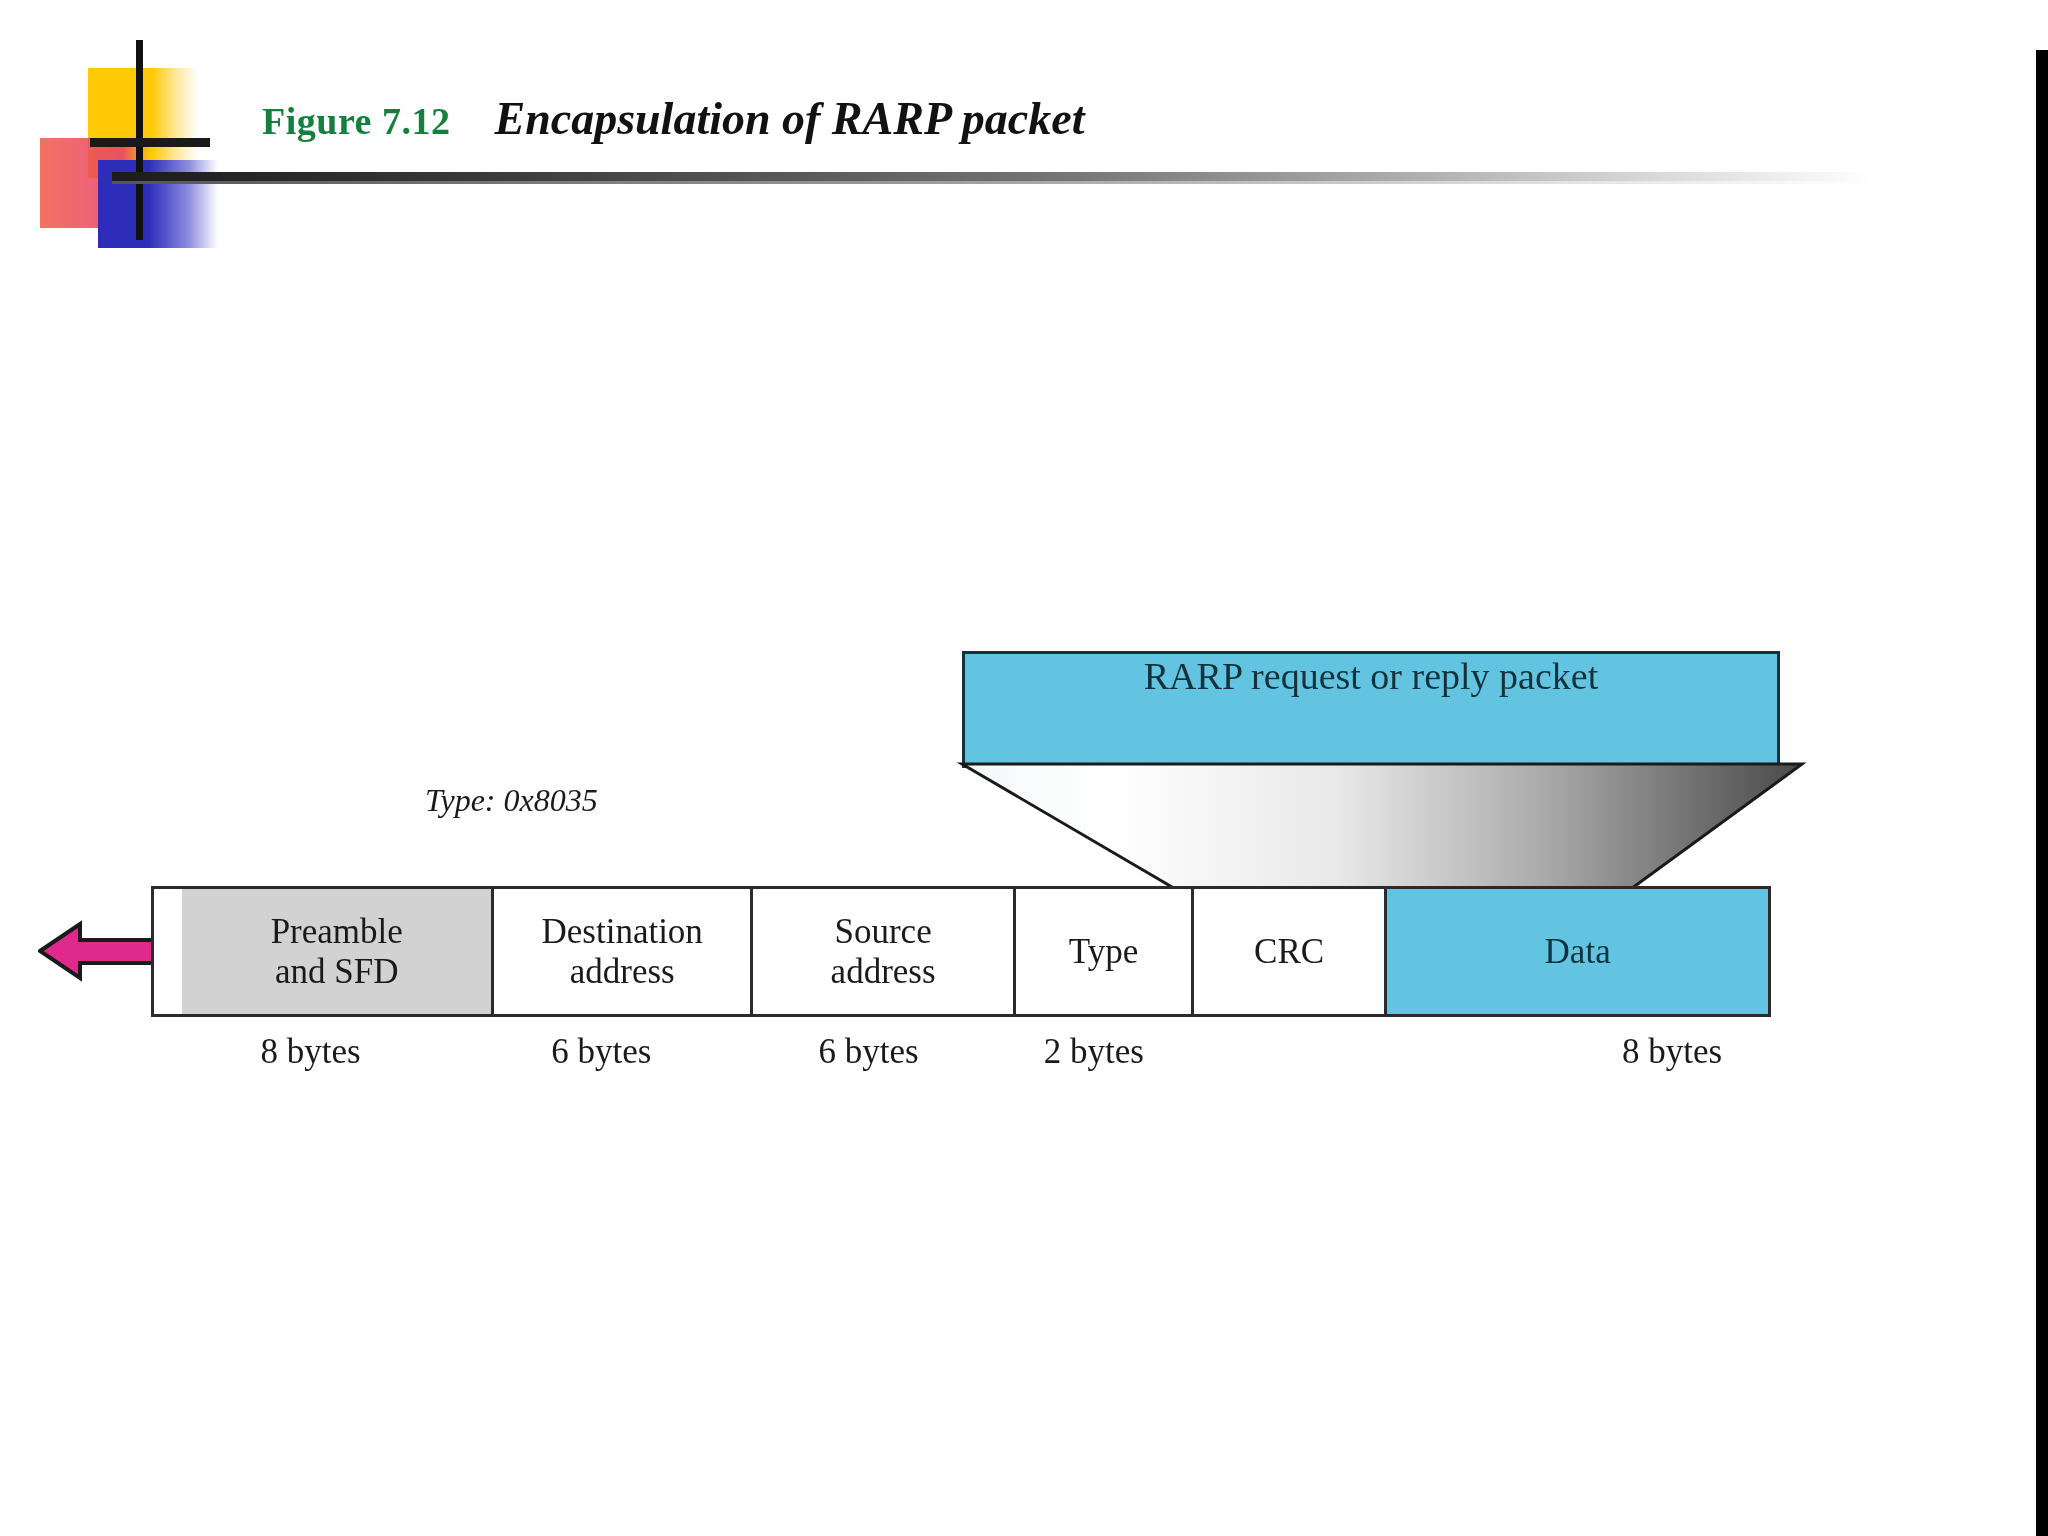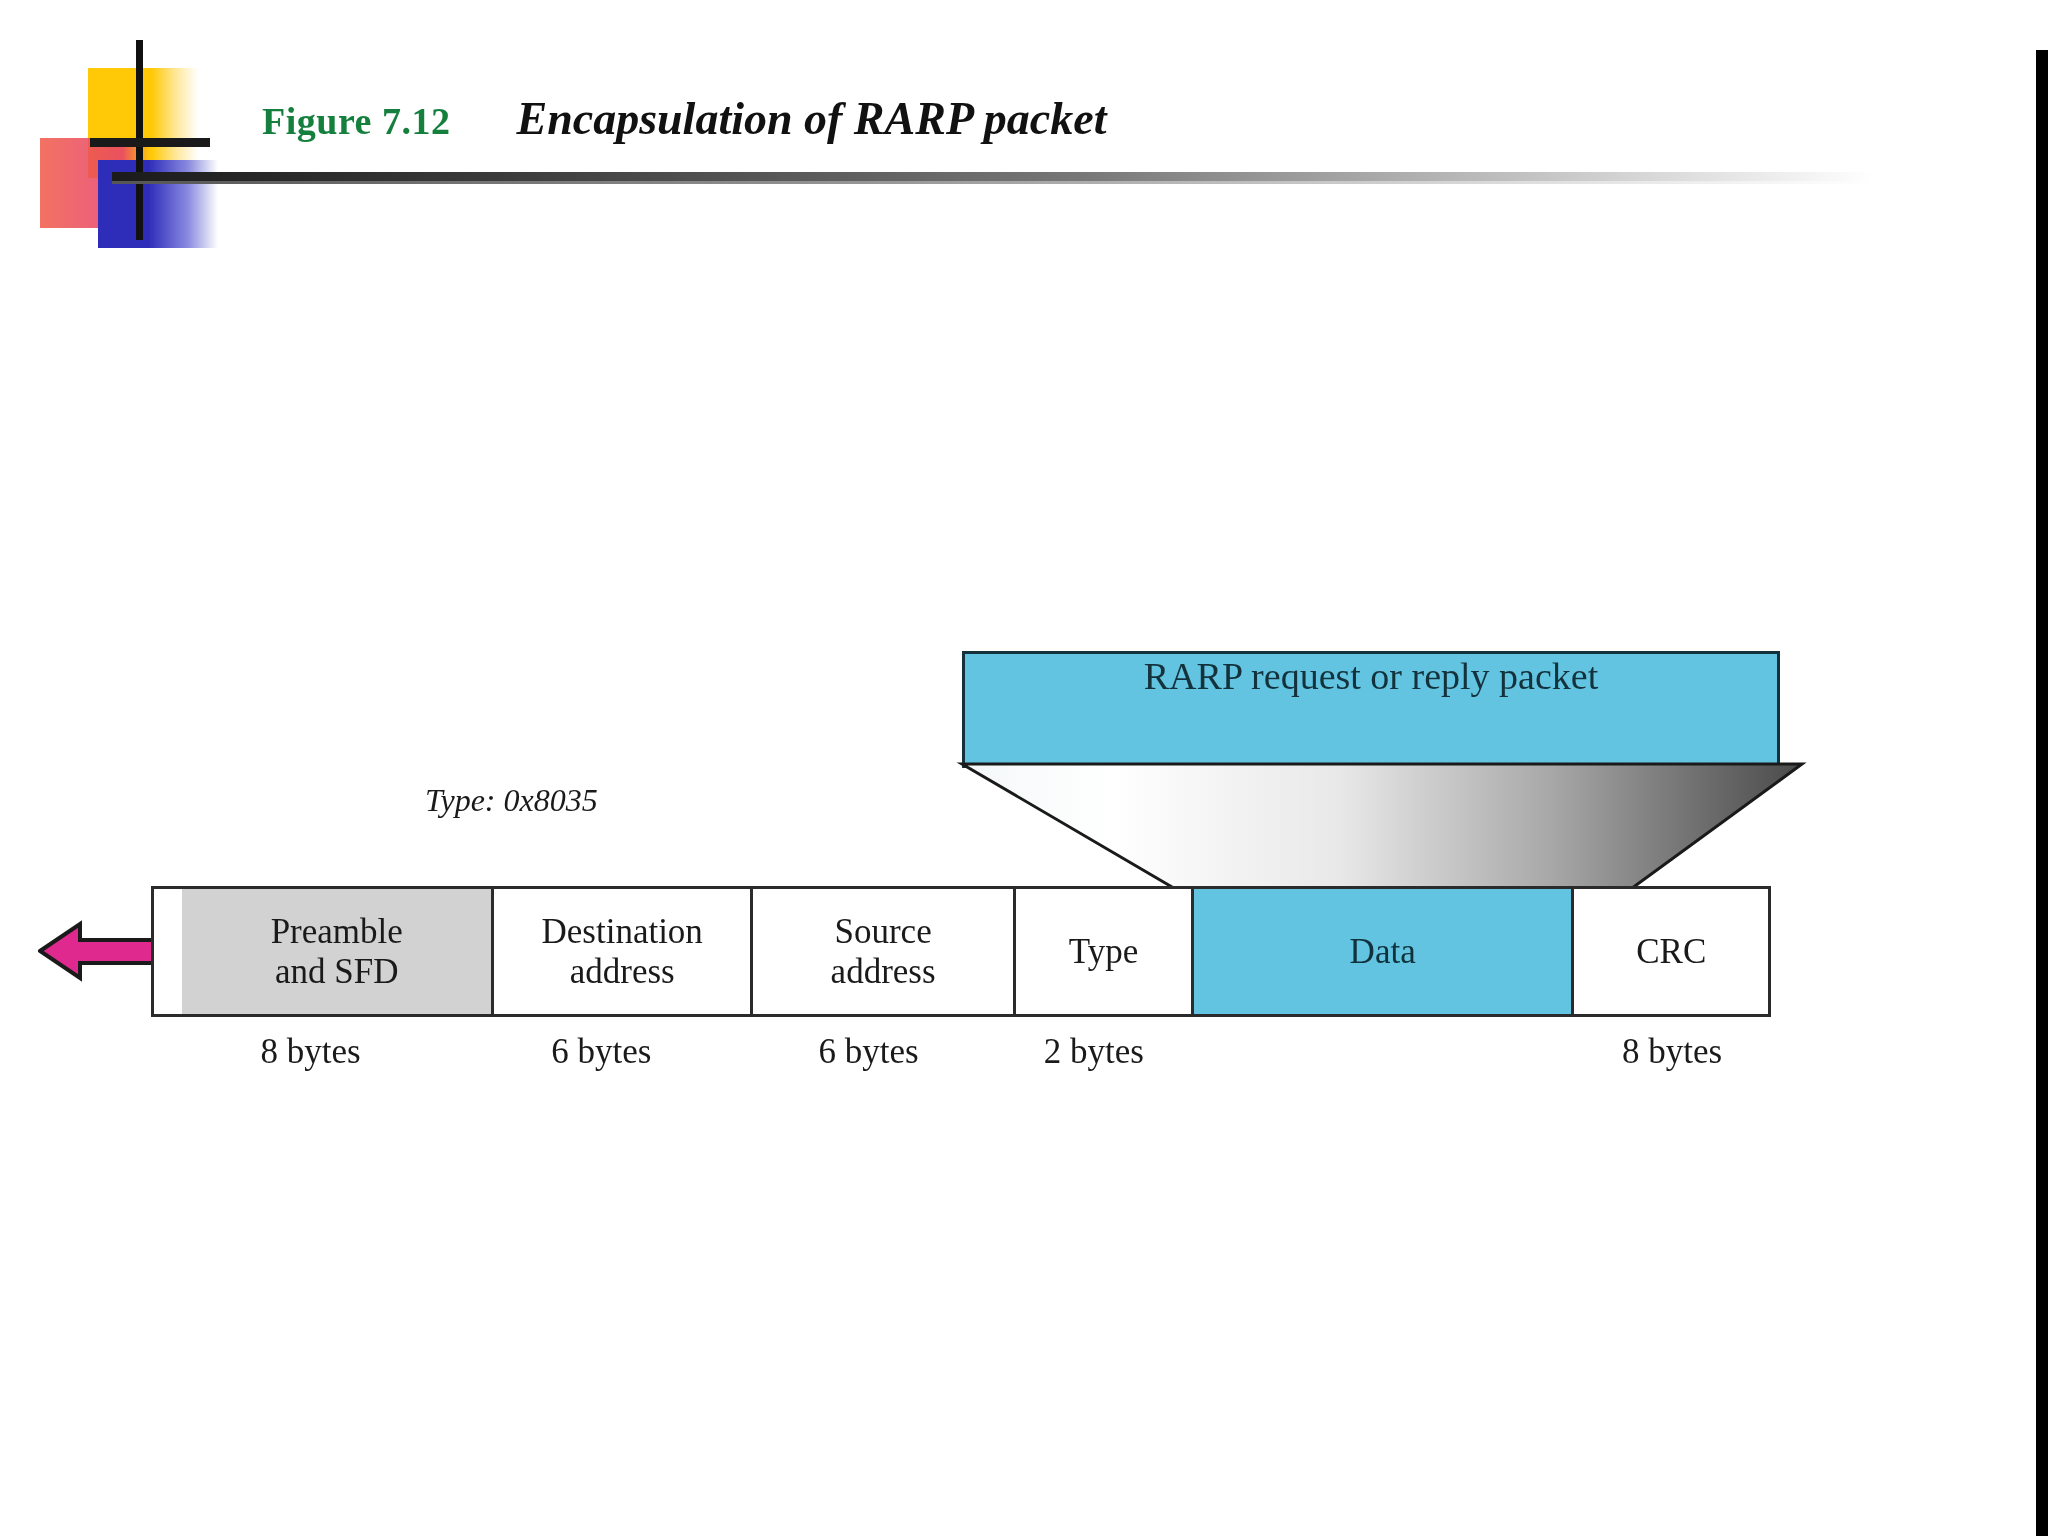--- a/index.html
+++ b/index.html
@@ -73,21 +73,21 @@
     font-size: 38px;
     font-weight: bold;
     color: #15803d;
     letter-spacing: 0.5px;
   }
   #fig-caption {
     font-size: 46px;
     font-weight: bold;
     font-style: italic;
     color: #111111;
-    margin-left: 62px;
+    margin-left: 40px;
   }
 
   
   #title-rule {
     position: absolute;
     left: 112px;
     top: 172px;
     width: 1760px;
     height: 9px;
     background: linear-gradient(to right, #1b1b1b 0%, #3b3b3b 22%, #777777 55%, #bbbbbb 78%, #f2f2f2 96%, #ffffff 100%);
@@ -266,26 +266,26 @@
 
     <div class="frame-field" style="width:16.6%">
       <span class="ff-l2">Source</span>
       <span class="ff-l2">address</span>
     </div>
 
     <div class="frame-field" style="width:11.2%">
       <span class="ff-l2">Type</span>
     </div>
 
+    <div class="frame-field" style="width:12.2%">
+      <span class="ff-l2">CRC</span>
+    </div>
+
     <div class="frame-field payload" style="width:24.0%">
       <span class="ff-l2">Data</span>
-    </div>
-
-    <div class="frame-field" style="width:12.2%">
-      <span class="ff-l2">CRC</span>
     </div>
   </div>
 
   <div id="byte-labels">
     <span class="byte-label" style="left:9.85%">8 bytes</span>
     <span class="byte-label" style="left:27.8%">6 bytes</span>
     <span class="byte-label" style="left:44.3%">6 bytes</span>
     <span class="byte-label" style="left:58.2%">2 bytes</span>
     <span class="byte-label" style="left:93.9%">8 bytes</span>
   </div>

